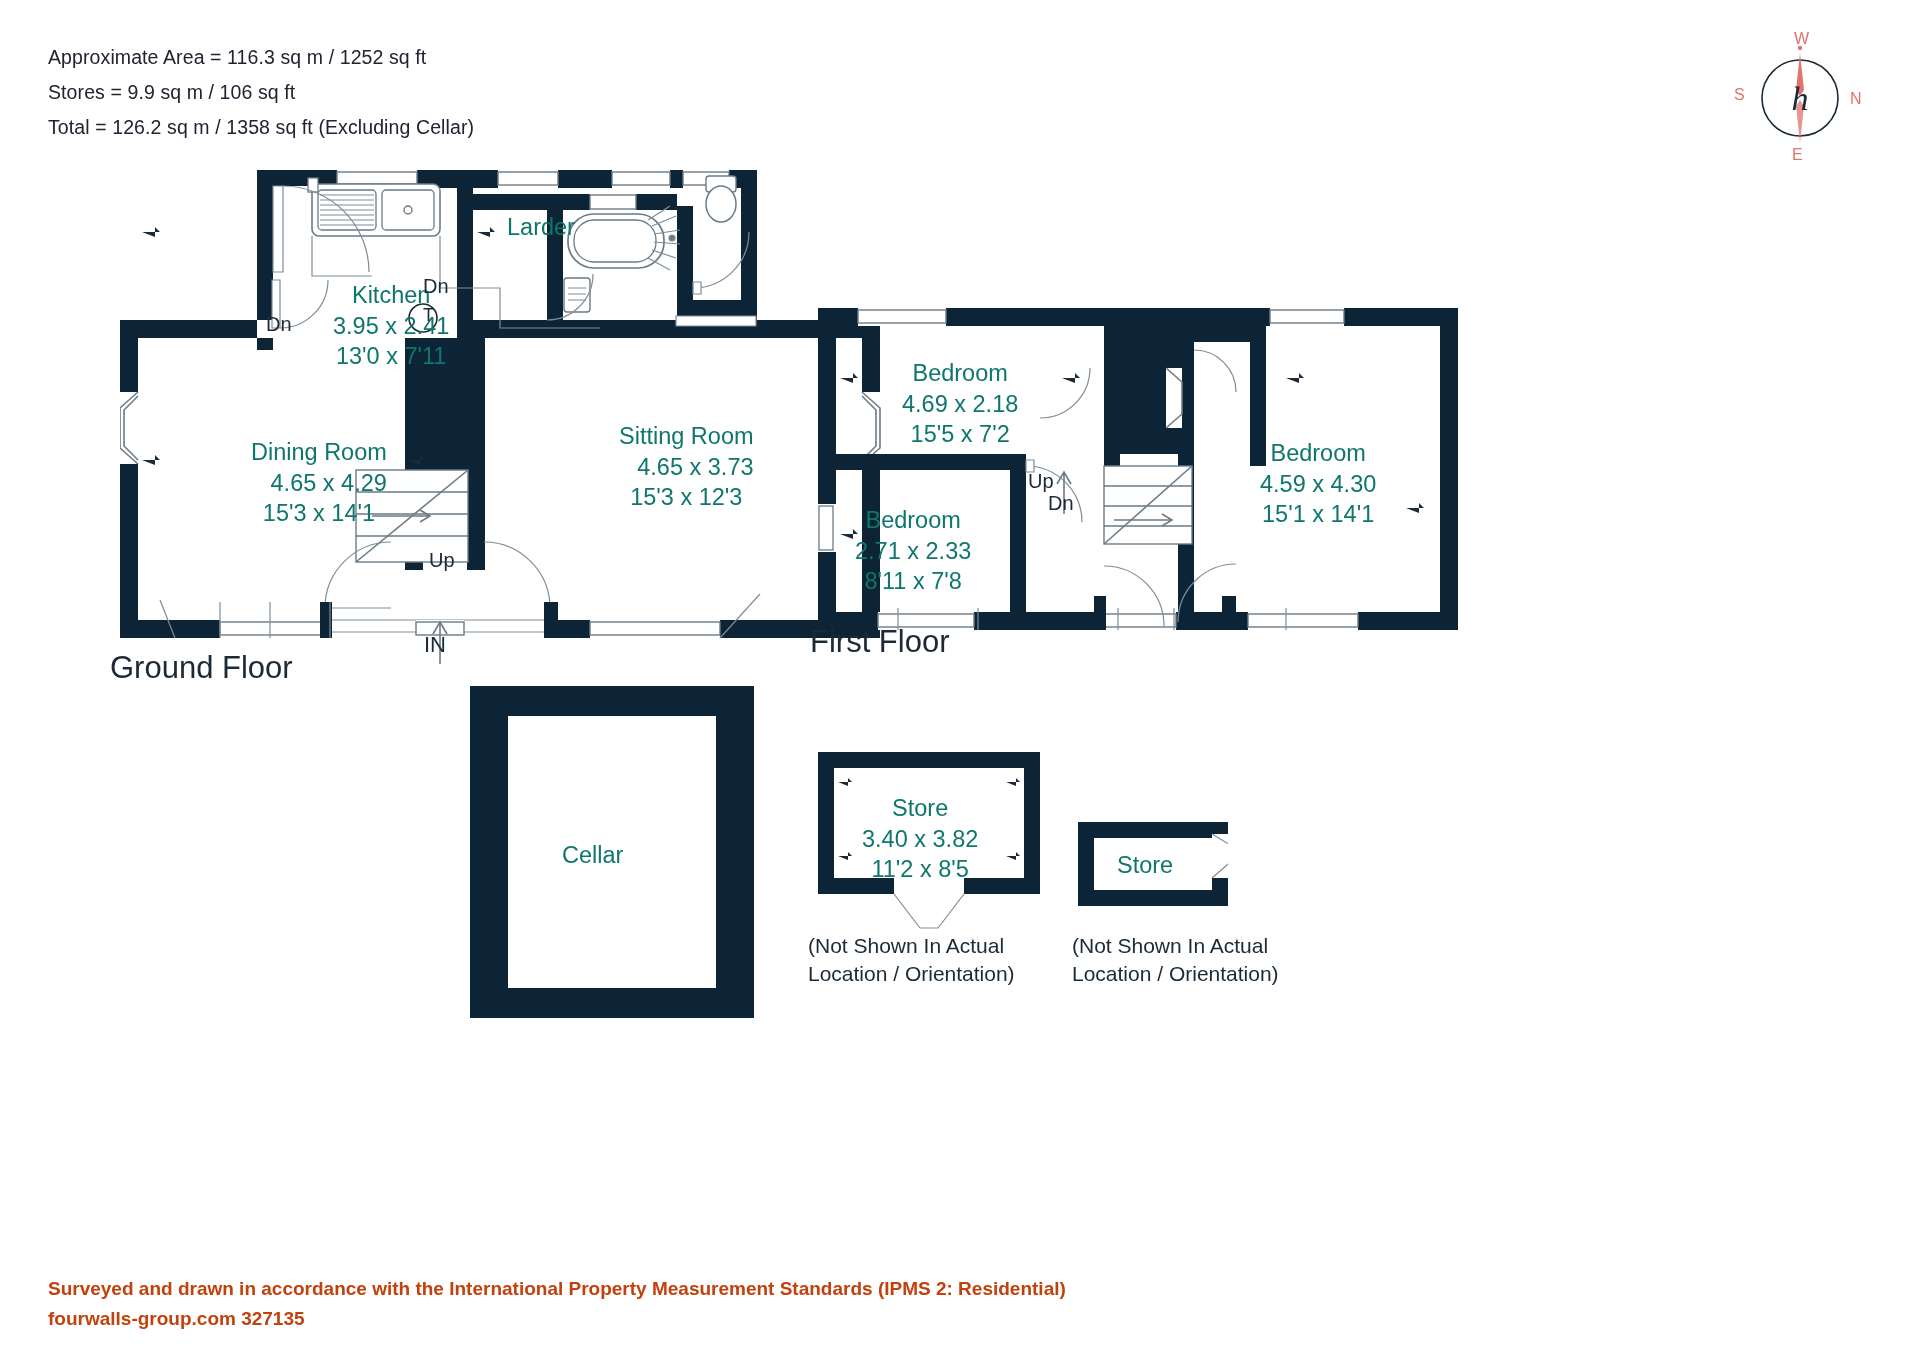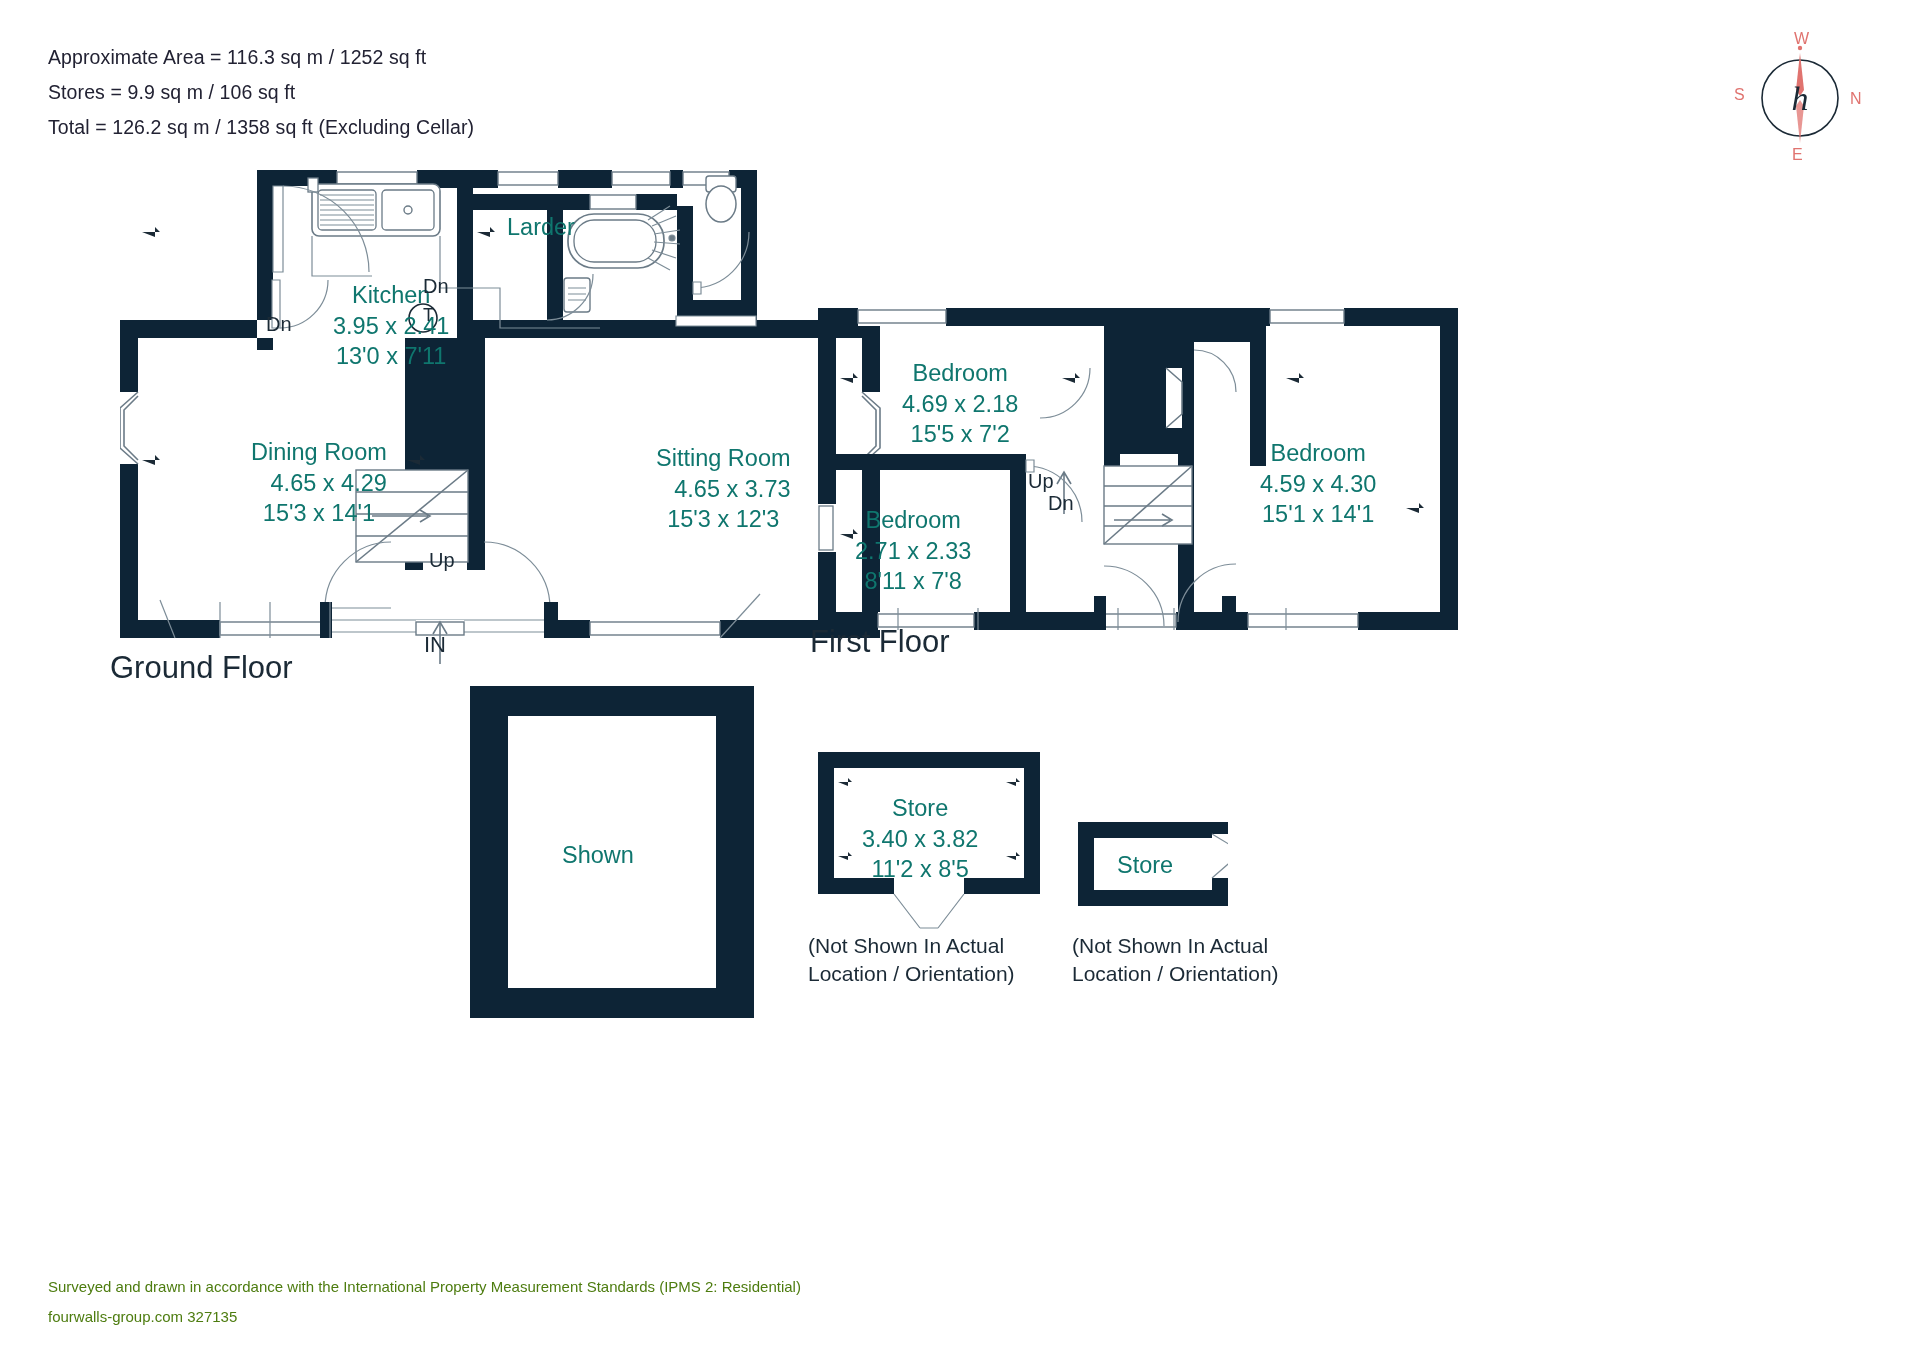--- a/index.html
+++ b/index.html
@@ -14,21 +14,21 @@
   .stage{position:absolute;left:0;top:0;width:1920px;height:1351px;}
   .abs{position:absolute;}
 
   
   .hdr{left:48px;font-size:19.5px;color:#223; letter-spacing:.1px;}
   .hdr.l1{top:46px;}
   .hdr.l2{top:81px;}
   .hdr.l3{top:116px;}
 
   
-  .ftr{left:48px;font-size:15px;color:#4d7c0f;}
+  .ftr{left:48px;font-size:19px;color:#c2410c;font-weight:bold;}
   .ftr.f1{top:1278px;}
   .ftr.f2{top:1308px;}
 
   
   .floor-title{font-size:31px;color:#1b2a36;}
 
   
   .room{text-align:center;line-height:1.30;font-size:23.5px;color:#0f766e;white-space:nowrap;}
   .room .nm{display:block;}
   .room .d1{display:block;text-align:right;}
@@ -240,21 +240,21 @@
     <span class="d2">13'0 x 7'11</span>
   </div>
   <div class="abs room" style="left:507px;top:212px;">
     <span class="nm">Larder</span>
   </div>
   <div class="abs room" style="left:251px;top:437px;">
     <span class="nm">Dining Room</span>
     <span class="d1">4.65 x 4.29</span>
     <span class="d2">15'3 x 14'1</span>
   </div>
-  <div class="abs room" style="left:619px;top:443px;margin-left:37px;">
+  <div class="abs room" style="left:619px;top:421px;">
     <span class="nm">Sitting Room</span>
     <span class="d1">4.65 x 3.73</span>
     <span class="d2">15'3 x 12'3</span>
   </div>
   <div class="abs tag" style="left:423px;top:275px;">Dn</div>
   <div class="abs tag" style="left:266px;top:313px;">Dn</div>
   <div class="abs tag sm" style="left:423px;top:305px;">T</div>
   <div class="abs tag" style="left:429px;top:549px;">Up</div>
   <div class="abs tag" style="left:424px;top:632px;font-size:22px;">IN</div>
 
@@ -351,21 +351,21 @@
 
   <div class="abs floor-title" style="left:810px;top:624px;">First Floor</div>
 
   <div class="abs" style="left:470px;top:686px;width:284px;height:332px;">
     <svg width="284" height="332" viewBox="0 0 284 332">
       <path class="wk" d="M0 0 h 284 v 332 h -284 z"></path>
       <rect class="fw" x="38" y="30" width="208" height="272"></rect>
     </svg>
   </div>
   <div class="abs room" style="left:562px;top:840px;">
-    <span class="nm">Shown</span>
+    <span class="nm">Cellar</span>
   </div>
 
   <div class="abs" style="left:818px;top:752px;width:222px;height:178px;">
     <svg width="222" height="178" viewBox="0 0 222 178">
       <path class="wk" d="M0 0 h 222 v 16 h -222 z"></path>
       <path class="wk" d="M0 0 h 16 v 142 h -16 z"></path>
       <path class="wk" d="M206 0 h 16 v 142 h -16 z"></path>
       <path class="wk" d="M0 126 h 222 v 16 h -222 z"></path>
 
       <rect class="fw" x="76" y="126" width="70" height="16"></rect>

